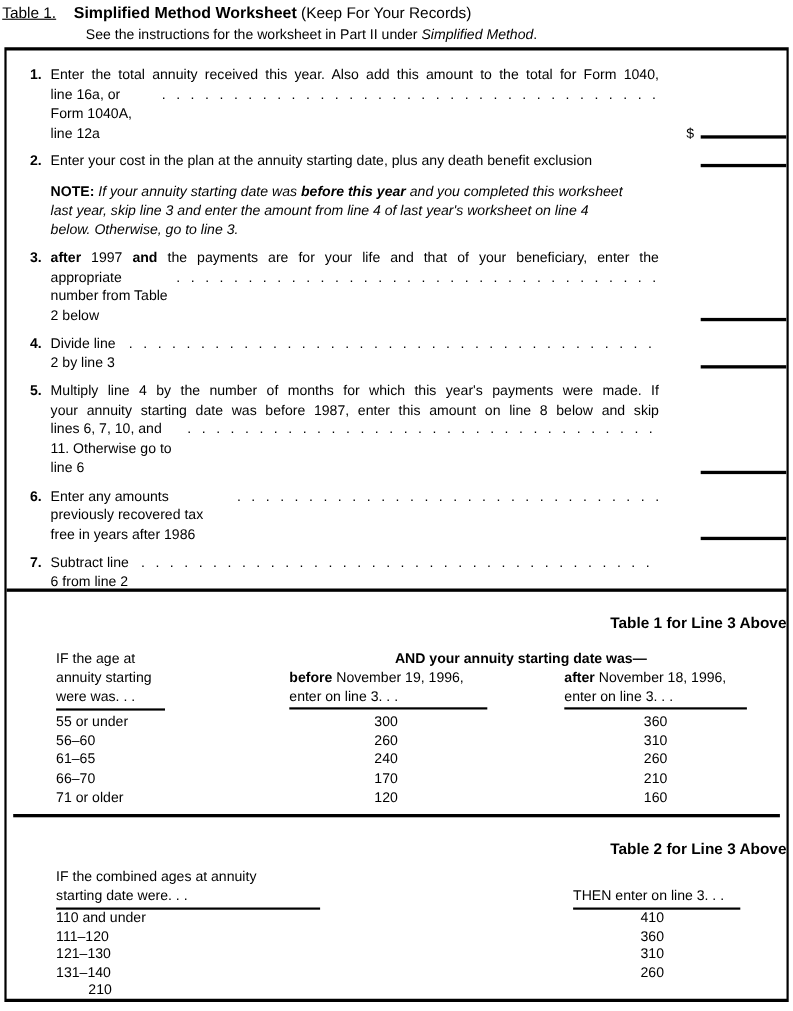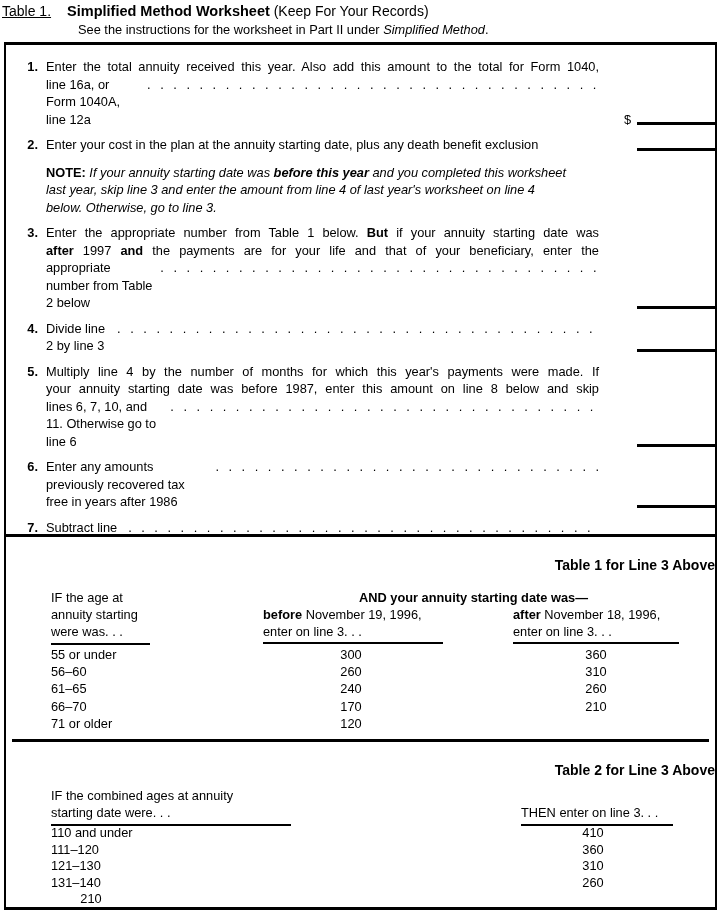--- a/index.html
+++ b/index.html
@@ -102,21 +102,20 @@
         </div>
       </div>
       <div class="note">
         <div class="tline"><span class="b">NOTE:</span><span class="i"> If your annuity starting date was </span><span class="bi">before this year</span><span class="i"> and you completed this worksheet</span></div>
         <div class="tline"><span class="i">last year, skip line 3 and enter the amount from line 4 of last year's worksheet on line 4</span></div>
         <div class="tline"><span class="i">below. Otherwise, go to line 3.</span></div>
       </div>
       <div class="item">
         <div class="num">3.</div>
         <div class="body">
-          <div class="tline just"><span>Enter the appropriate number from Table 1 below. </span><span class="b">But</span><span> if your annuity starting date was</span></div>
           <div class="tline just"><span class="b">after</span><span> 1997 </span><span class="b">and</span><span> the payments are for your life and that of your beneficiary, enter the</span></div>
           <div class="tline last">
             <span class="txt"><span>appropriate number from Table 2 below</span></span>
             <span class="leader">. . . . . . . . . . . . . . . . . . . . . . . . . . . . . . . . . . . . . . . . . . . . . . . . . . . . . . . . . . . . . . . . . . . . . . </span>
           </div>
         </div>
         <div class="amount">
           <div class="rule"></div>
         </div>
       </div>
@@ -210,20 +209,21 @@
         <div class="t1row">
           <div class="t1c1">66–70</div>
           <div class="t1c2">170</div>
           <div class="t1sp"></div>
           <div class="t1c3">210</div>
         </div>
         <div class="t1row">
           <div class="t1c1">71 or older</div>
           <div class="t1c2">120</div>
           <div class="t1sp"></div>
+          <div class="t1c3">160</div>
         </div>
       </div>
   </div>
 
   <div class="divider divider-inset"></div>
 
   <div class="secC">
     <div class="tbl-title">Table 2 for Line 3 Above</div>
     <div class="t2-left">
       <div>IF the combined ages at annuity</div>

